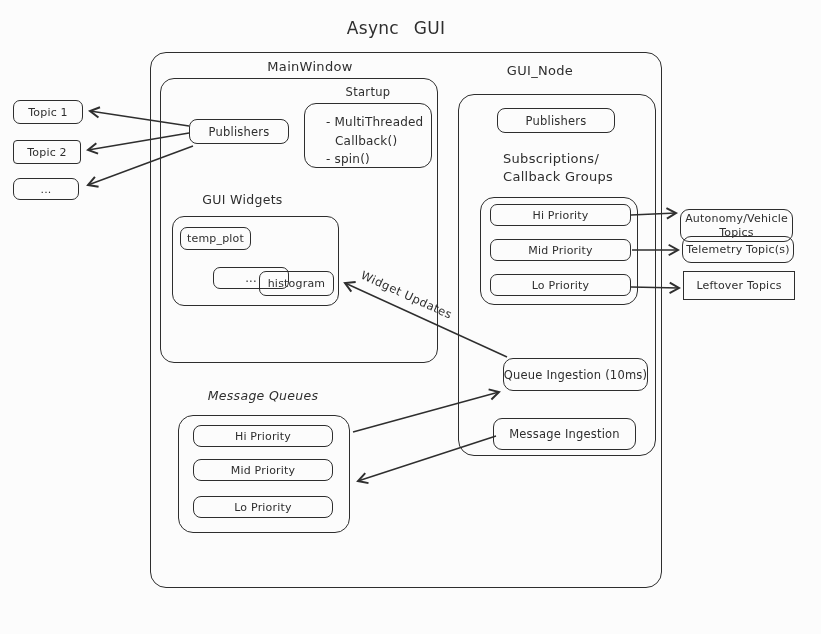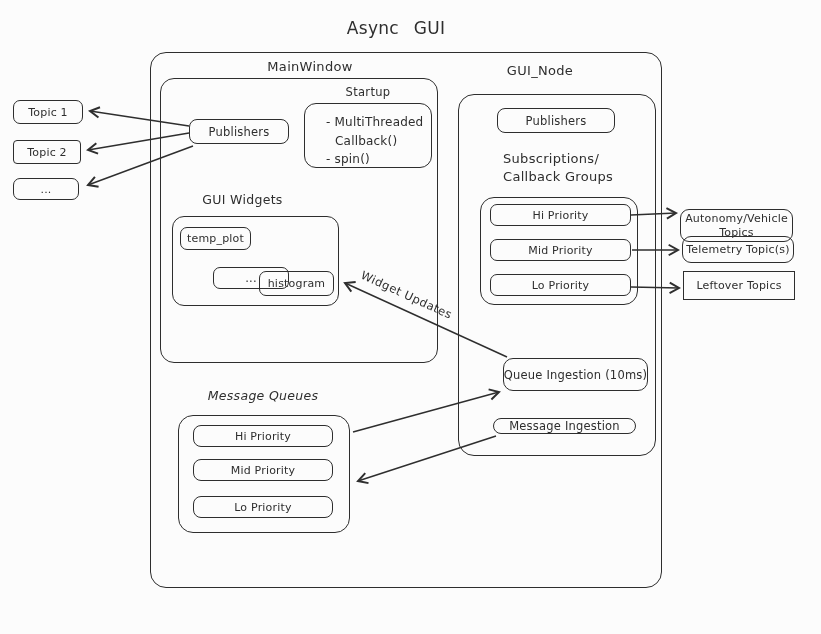--- a/index.html
+++ b/index.html
@@ -67,21 +67,21 @@
   <div>Subscriptions/</div>
   <div>Callback Groups</div>
 </div>
 
 <div class="box" style="left:480px;top:197px;width:158px;height:108px;border-radius:14px;"></div>
 <div class="box node" style="left:490px;top:204px;width:141px;height:22px;border-radius:7px;font-size:11px;">Hi Priority</div>
 <div class="box node" style="left:490px;top:239px;width:141px;height:22px;border-radius:7px;font-size:11px;">Mid Priority</div>
 <div class="box node" style="left:490px;top:274px;width:141px;height:22px;border-radius:7px;font-size:11px;">Lo Priority</div>
 
 <div class="box node" style="left:503px;top:358px;width:145px;height:33px;border-radius:10px;">Queue Ingestion (10ms)</div>
-<div class="box node" style="left:493px;top:418px;width:143px;height:16px;border-radius:9px;">Message Ingestion</div>
+<div class="box node" style="left:493px;top:418px;width:143px;height:32px;border-radius:9px;">Message Ingestion</div>
 
 <div class="lbl" style="left:203px;top:388px;width:120px;font-style:italic;">Message Queues</div>
 <div class="box" style="left:178px;top:415px;width:172px;height:118px;border-radius:15px;"></div>
 <div class="box node" style="left:193px;top:425px;width:140px;height:22px;border-radius:8px;font-size:11px;">Hi Priority</div>
 <div class="box node" style="left:193px;top:459px;width:140px;height:22px;border-radius:8px;font-size:11px;">Mid Priority</div>
 <div class="box node" style="left:193px;top:496px;width:140px;height:22px;border-radius:8px;font-size:11px;">Lo Priority</div>
 
 <div class="box node" style="left:13px;top:100px;width:70px;height:24px;border-radius:7px;font-size:11px;">Topic 1</div>
 <div class="box node" style="left:13px;top:140px;width:68px;height:24px;border-radius:4px;font-size:11px;">Topic 2</div>
 <div class="box node" style="left:13px;top:178px;width:66px;height:22px;border-radius:7px;font-size:11px;">...</div>

